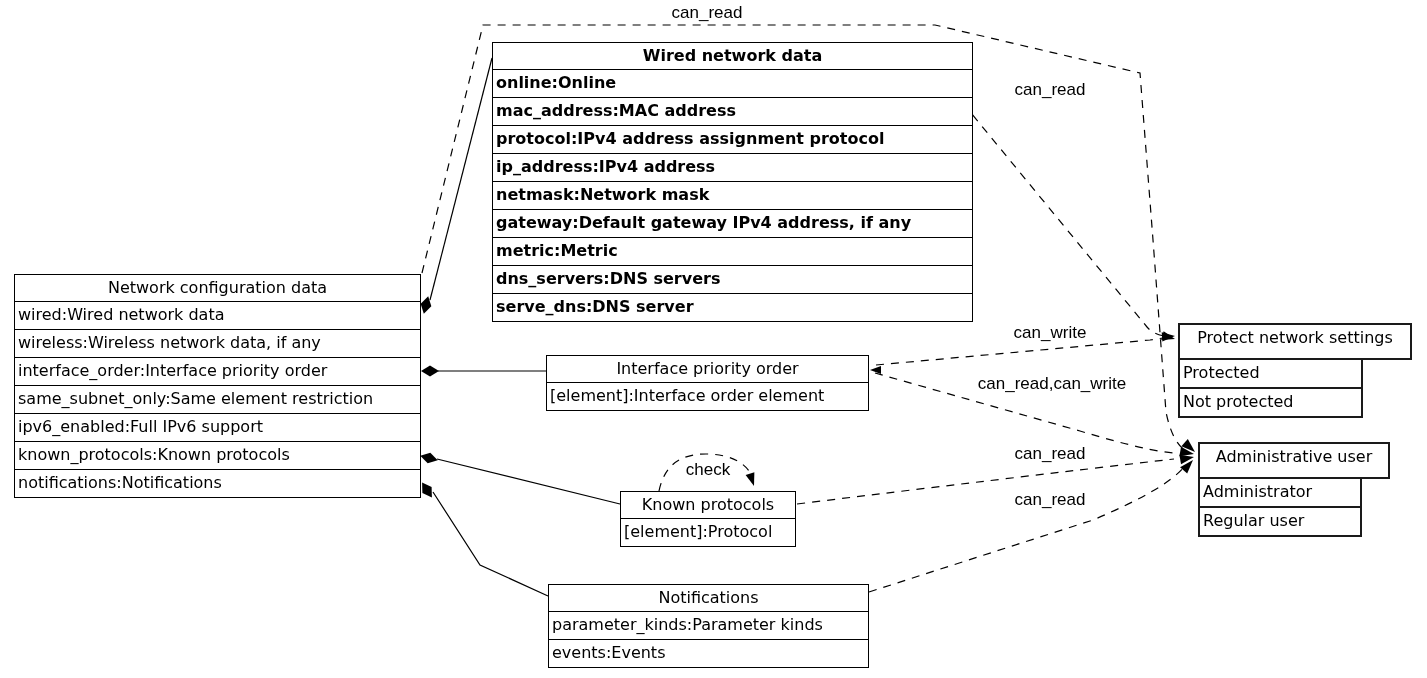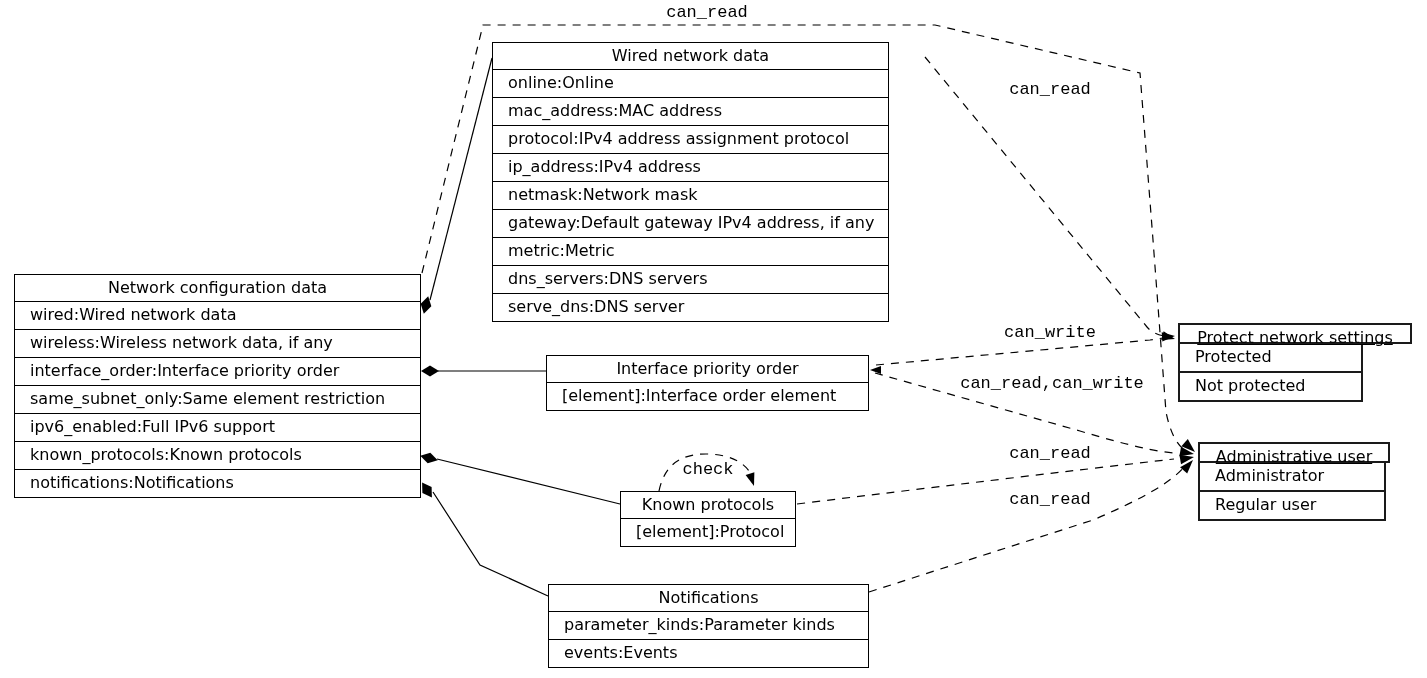--- a/index.html
+++ b/index.html
@@ -1,25 +1,25 @@
 <!DOCTYPE html>
 <html><head>
 <meta charset="utf-8">
 <style>
   html,body{margin:0;padding:0;background:#ffffff;}
   #canvas{position:relative;width:1427px;height:678px;background:#ffffff;overflow:hidden;}
   #edges{position:absolute;left:0;top:0;width:1427px;height:678px;}
   .node{position:absolute;font-family:"DejaVu Sans","Liberation Sans",sans-serif;font-size:16px;color:#000;}
   .node-title{border:1px solid #000;background:#fff;height:28px;line-height:26px;text-align:center;box-sizing:border-box;white-space:nowrap;overflow:visible;}
   .node-body{box-sizing:border-box;}
-  .node-row{border:1px solid #000;border-top:none;height:28px;line-height:26px;padding:0 15px;box-sizing:border-box;background:#fff;white-space:nowrap;overflow:hidden;}
+  .node-row{border:1px solid #000;border-top:none;height:28px;line-height:26px;padding:0 3px;box-sizing:border-box;background:#fff;white-space:nowrap;overflow:hidden;}
   .node.thick .node-title,.node.thick .node-row{border-width:2px;border-color:#1a1a1a;}
-  .node.thick .node-title{height:21px;line-height:25px;text-decoration:underline;}
+  .node.thick .node-title{height:37px;line-height:25px;}
   .node.thick .node-row{height:29px;line-height:25px;border-top:none;}
-  .edge-label{position:absolute;transform:translateX(-50%);font-family:Liberation Mono, monospace;font-size:17px;color:#000;white-space:nowrap;}
+  .edge-label{position:absolute;transform:translateX(-50%);font-family:Liberation Sans, sans-serif;font-size:17px;color:#000;white-space:nowrap;}
 </style>
 </head>
 <body>
 
 <div id="canvas">
 
   <svg id="edges" viewBox="0 0 1427 678" xmlns="http://www.w3.org/2000/svg">
     <g stroke="#000" fill="none" stroke-width="1.2">
 
       <path d="M430,300 L492,58"></path>
@@ -60,21 +60,21 @@
       <div class="node-body">
         <div class="node-row">wired:Wired network data</div>
         <div class="node-row">wireless:Wireless network data, if any</div>
         <div class="node-row">interface_order:Interface priority order</div>
         <div class="node-row">same_subnet_only:Same element restriction</div>
         <div class="node-row">ipv6_enabled:Full IPv6 support</div>
         <div class="node-row">known_protocols:Known protocols</div>
         <div class="node-row">notifications:Notifications</div>
       </div>
     </div>
-  <div class="node" style="left:492px;top:42px;width:397px;">
+  <div class="node" style="left:492px;top:42px;width:481px;font-weight:bold;">
       <div class="node-title">Wired network data</div>
       <div class="node-body">
         <div class="node-row">online:Online</div>
         <div class="node-row">mac_address:MAC address</div>
         <div class="node-row">protocol:IPv4 address assignment protocol</div>
         <div class="node-row">ip_address:IPv4 address</div>
         <div class="node-row">netmask:Network mask</div>
         <div class="node-row">gateway:Default gateway IPv4 address, if any</div>
         <div class="node-row">metric:Metric</div>
         <div class="node-row">dns_servers:DNS servers</div>
@@ -102,21 +102,21 @@
     </div>
   <div class="node thick" style="left:1178px;top:323px;width:234px;">
       <div class="node-title">Protect network settings</div>
       <div class="node-body" style="width: 185px;">
         <div class="node-row">Protected</div>
         <div class="node-row">Not protected</div>
       </div>
     </div>
   <div class="node thick" style="left:1198px;top:442px;width:192px;">
       <div class="node-title">Administrative user</div>
-      <div class="node-body" style="width: 188px;">
+      <div class="node-body" style="width: 164px;">
         <div class="node-row">Administrator</div>
         <div class="node-row">Regular user</div>
       </div>
     </div>
 
   <div class="edge-label" style="left:707px;top:3px;">can_read</div>
   <div class="edge-label" style="left:1050px;top:80px;">can_read</div>
   <div class="edge-label" style="left:1050px;top:323px;">can_write</div>
   <div class="edge-label" style="left:1052px;top:374px;">can_read,can_write</div>
   <div class="edge-label" style="left:1050px;top:444px;">can_read</div>

